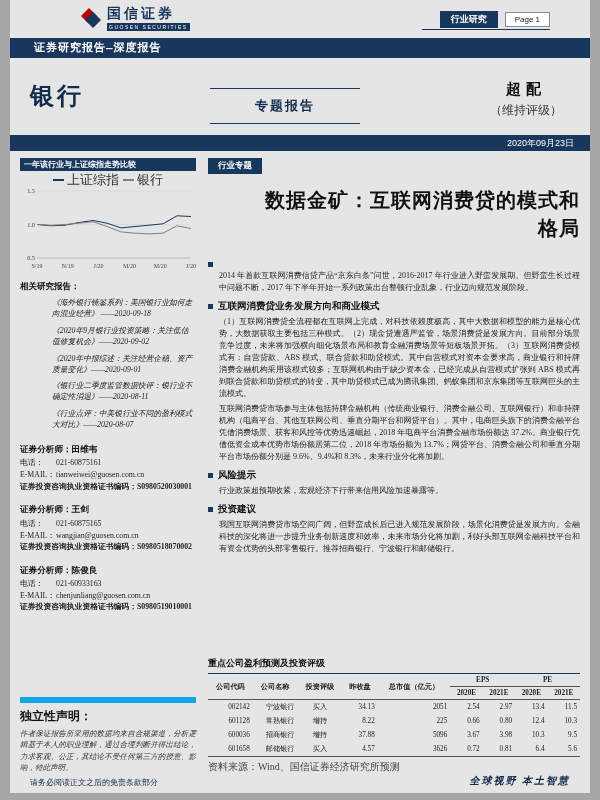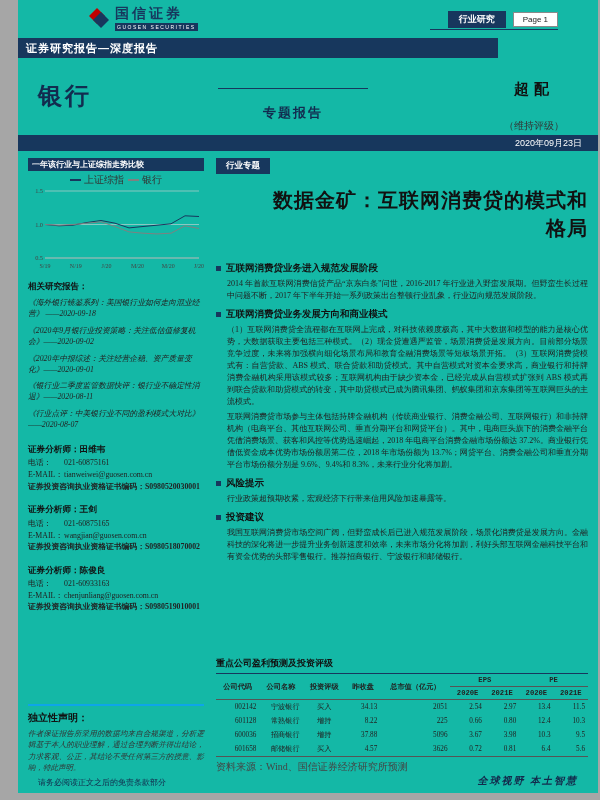--- a/index.html
+++ b/index.html
@@ -1,79 +1,79 @@
 <!DOCTYPE html>
 <html><head>
 <meta charset="utf-8">
 <style>
   * { margin:0; padding:0; box-sizing:border-box; }
   html,body { background:#a6a6a6; }
   body { font-family:"Liberation Serif", serif; }
   .canvas { position:relative; width:600px; height:800px; background:#a6a6a6; overflow:hidden; }
-  .page { position:absolute; left:18px; top:0; width:580px; height:793px; background:#14b8a6; overflow:hidden; }
+  .page { position:absolute; left:10px; top:0; width:580px; height:793px; background:#e5e5e5; overflow:hidden; }
 
   
   .brand { position:absolute; left:70px; top:5px; display:flex; gap:5px; align-items:center; }
   .brand-text { display:flex; flex-direction:column; }
   .brand-name { font-size:14px; font-weight:bold; color:#17375d; letter-spacing:3px; font-family:"Liberation Sans",sans-serif; }
   .brand-en { background:#17375d; color:#fff; font-size:5px; letter-spacing:1.5px; text-align:center; padding:1px 2px; font-family:"Liberation Sans",sans-serif; }
   .top-right { position:absolute; right:40px; top:11px; display:flex; gap:7px; align-items:center; font-family:"Liberation Sans",sans-serif; }
   .cat-badge { background:#17375d; color:#fff; font-size:9px; font-weight:bold; padding:2px 11px; }
   .page-badge { border:1px solid #8a8a8a; font-size:8px; padding:2px 9px; color:#222; background:#fff; }
   .top-rule { position:absolute; right:40px; top:29px; width:128px; border-top:1px solid #17375d; }
 
-  .banner { position:absolute; top:38px; left:0; width:480px; height:20px; background:#17375d; color:#fff; font-weight:bold; font-size:11px; line-height:20px; padding-left:8px; letter-spacing:1px; font-family:Liberation Sans, sans-serif; }
+  .banner { position:absolute; top:38px; left:0; width:580px; height:20px; background:#17375d; color:#fff; font-weight:bold; font-size:11px; line-height:20px; padding-left:24px; letter-spacing:1px; font-family:Liberation Mono, monospace; }
 
   .sector { position:absolute; left:20px; top:80px; font-size:24px; font-weight:bold; color:#122c4f; letter-spacing:3px; }
-  .report-type { position:absolute; left:200px; top:88px; width:150px; text-align:center; font-size:13px; font-weight:bold; color:#122c4f; border-top:1px solid #17375d; border-bottom:1px solid #17375d; padding:15px 0; letter-spacing:2px; }
+  .report-type { position:absolute; left:200px; top:88px; width:150px; text-align:center; font-size:13px; font-weight:bold; color:#122c4f; border-top:1px solid #17375d; border-bottom:1px solid #17375d; padding:8px 0; letter-spacing:2px; }
   .rating-box { position:absolute; right:14px; top:80px; width:100px; text-align:center; }
   .rating { font-size:15px; font-weight:bold; color:#111; letter-spacing:5px; }
-  .rating-note { font-size:10px; color:#333; margin-top:20px; }
+  .rating-note { font-size:12px; color:#333; margin-top:3px; }
 
   .datebar { position:absolute; top:135px; left:0; width:580px; height:16px; background:#17375d; color:#fff; font-size:9px; line-height:16px; text-align:right; padding-right:16px; font-family:"Liberation Sans",sans-serif; }
 
   
   .sidebar { position:absolute; left:10px; top:158px; width:176px; height:616px; }
   .side-header { background:#17375d; color:#fff; font-size:8px; font-weight:bold; line-height:13px; padding-left:4px; font-family:"Liberation Sans",sans-serif; }
   .chart { margin-top:4px; }
-  .legend { display:flex; gap:4px; justify-content:center; align-items:center; font-size:10px; color:#333; height:10px; }
+  .legend { display:flex; gap:4px; justify-content:center; align-items:center; font-size:13px; color:#333; height:10px; }
   .lg-item { display:flex; align-items:center; gap:3px; }
   .lg-line { display:inline-block; width:11px; height:2px; }
   #chart-svg { width:176px; height:86px; display:block; }
 
   .related { margin-top:10px; }
   .related-title { font-size:8.5px; font-weight:bold; color:#111; margin-bottom:5px; }
-  #related-list { list-style:none; }
+  #related-list { list-style:none;margin-left:32px; }
   #related-list li { font-size:7.8px; font-style:italic; color:#222; line-height:1.4; margin-bottom:6px; }
 
   #analysts { margin-top:12px; }
   .analyst { margin-bottom:11px; font-size:7.8px; color:#222; line-height:1.55; }
   .a-name { font-size:8.6px; font-weight:bold; color:#111; margin-bottom:1px; }
   .a-label { display:inline-block; min-width:36px; }
   .a-mail { color:#222; }
   .a-cert { line-height:1.4;font-weight:bold; }
 
   .indep { position:absolute; left:0; bottom:0; width:176px; }
-  .indep-title { font-size:10px; font-weight:bold; color:#111; border-top:2px solid #0ea5e9; padding-top:5px; }
+  .indep-title { font-size:12px; font-weight:bold; color:#111; border-top:6px solid #0ea5e9; padding-top:5px; }
   .indep-text { font-size:7.5px; font-style:italic; color:#333; line-height:1.55; margin-top:3px; text-align:justify; }
 
   
   .main { position:absolute; left:198px; top:158px; width:372px; height:616px; display:flex; flex-direction:column; overflow:hidden; }
   .topic-badge { align-self:flex-start; background:#17375d; color:#fff; font-size:8.5px; font-weight:bold; padding:2px 10px; font-family:"Liberation Sans",sans-serif; }
   .title { margin:12px 0 14px 56px; text-align:right; font-size:20px; line-height:1.4; font-weight:bold; color:#111; letter-spacing:1px; }
 
   .section { margin-bottom:3px; }
   .sec-heading { display:flex; align-items:center; gap:5px; font-size:9.5px; font-weight:bold; color:#111; margin:6px 0 3px; }
   .bullet { width:5px; height:5px; background:#17375d; flex:0 0 auto; }
   .sec-body { font-size:8px; line-height:1.5; color:#222; text-align:justify; margin-left:11px; }
 
   .table-block { margin-top:auto; }
   .table-title { font-size:9px; font-weight:bold; color:#111; margin-bottom:3px; }
   #companies-table { width:100%; border-collapse:collapse; font-size:7.2px; color:#222; }
-  #companies-table th { font-weight:bold; padding:2px 3px;font-family:Liberation Mono, monospace; }
+  #companies-table th { font-weight:bold; padding:2px 3px; }
   #companies-table thead tr:first-child th { border-top:1.5px solid #17375d; }
   #companies-table thead th { border-bottom:1px solid #555; }
   #companies-table td { padding:2px 3px; }
   #companies-table tbody tr:last-child td { border-bottom:1px solid #555; }
   th.th-main { text-align:center; }
   th.th-group, th.th-sub { text-align:center; }
   td.c0, td.c1 { text-align:right;margin-left:46px; }
   td.c2 { text-align:center; }
   td.c3, td.c4, td.c5, td.c6, td.c7, td.c8 { text-align:right; }
   .source { font-size:10px; color:#444; margin-top:3px; }
@@ -184,21 +184,20 @@
       </div>
     </div>
 
     <div class="main">
       <span class="topic-badge">行业专题</span>
       <h1 class="title">数据金矿：互联网消费贷的模式和格局</h1>
       <div id="sections">
           <div class="section">
             <div class="sec-heading">
               <span class="bullet"></span>
-              <span>互联网消费贷业务进入规范发展阶段</span>
             </div>
             <p class="sec-body">2014 年首款互联网消费信贷产品“京东白条”问世，2016-2017 年行业进入野蛮发展期。但野蛮生长过程中问题不断，2017 年下半年开始一系列政策出台整顿行业乱象，行业迈向规范发展阶段。</p>
           </div>
           <div class="section">
             <div class="sec-heading">
               <span class="bullet"></span>
               <span>互联网消费贷业务发展方向和商业模式</span>
             </div>
             <p class="sec-body">（1）互联网消费贷全流程都在互联网上完成，对科技依赖度极高，其中大数据和模型的能力是核心优势，大数据获取主要包括三种模式。（2）现金贷遭遇严监管，场景消费贷是发展方向。目前部分场景竞争过度，未来将加强横向细化场景布局和教育金融消费场景等短板场景开拓。（3）互联网消费贷模式有：自营贷款、ABS 模式、联合贷款和助贷模式。其中自营模式对资本金要求高，商业银行和持牌消费金融机构采用该模式较多；互联网机构由于缺少资本金，已经完成从自营模式扩张到 ABS 模式再到联合贷款和助贷模式的转变，其中助贷模式已成为腾讯集团、蚂蚁集团和京东集团等互联网巨头的主流模式。</p>
           </div>

